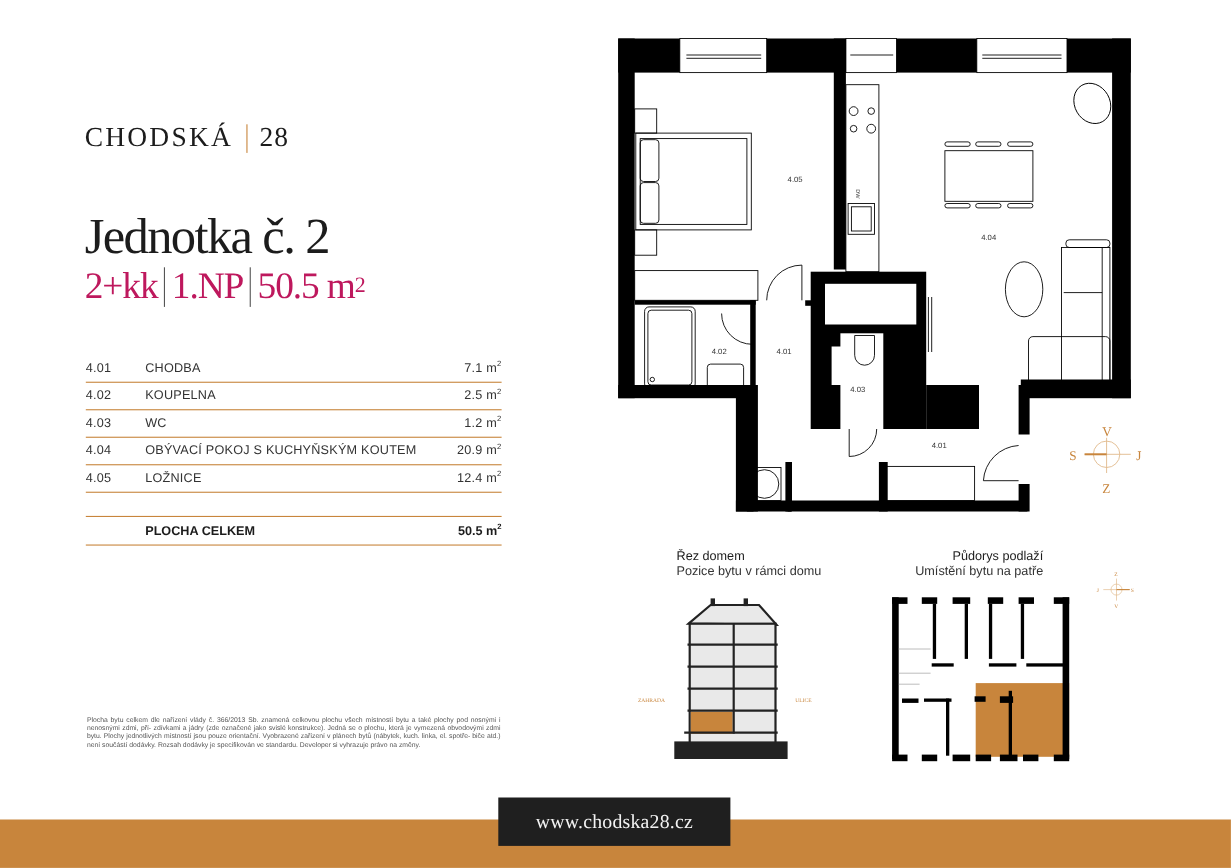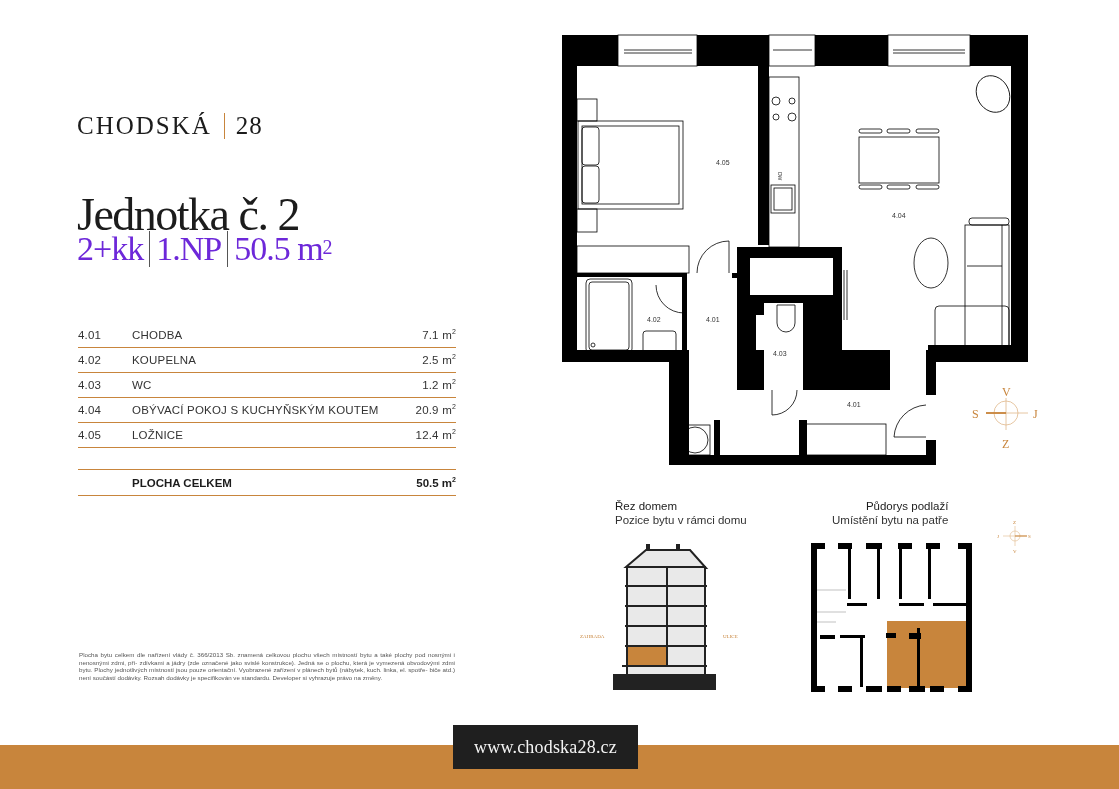--- a/index.html
+++ b/index.html
@@ -1,37 +1,37 @@
 <!DOCTYPE html>
 <html><head>
 <meta charset="utf-8">
 <style>
   html,body{margin:0;padding:0;}
   body{width:1119px;height:789px;position:relative;background:#ffffff;overflow:hidden;font-family:"Liberation Sans",sans-serif;color:#1c1c1c;}
   .logo{position:absolute;left:77px;top:80px;font-family:"Liberation Serif",serif;font-size:25px;letter-spacing:2px;color:#1c1c1c;display:flex;align-items:center;margin-top:32px;}
   .logo .sep{display:inline-block;width:1px;height:26px;background:#c8853c;margin:0 11px 0 12px;}
   .logo .num{letter-spacing:1px;}
   .unit-title{position:absolute;left:77px;top:190px;font-family:"Liberation Serif",serif;font-size:46px;letter-spacing:-1.5px;color:#1c1c1c;line-height:50px;}
-  .unit-sub{position:absolute;left:77px;top:229px;font-family:"Liberation Serif",serif;font-size:34px;letter-spacing:-1px;color:#6d28d9;line-height:40px;display:flex;align-items:center;}
+  .unit-sub{position:absolute;left:77px;top:241px;font-family:"Liberation Serif",serif;font-size:34px;letter-spacing:-1px;color:#be185d;line-height:40px;display:flex;align-items:center;}
   .unit-sub .vsep{display:inline-block;width:1px;height:36px;background:#555;margin:0 6px;}
   .rooms{position:absolute;left:78px;top:323px;width:378px;}
   .room-row{display:flex;align-items:center;height:24px;border-bottom:1.5px solid #c8853c;font-size:11.5px;color:#333;letter-spacing:0.2px;}
   .room-row .code{width:54px;}
   .room-row .name{flex:1;}
   .room-row .area{text-align:right;}
   .total{position:absolute;left:78px;top:469px;width:378px;border-top:1.5px solid #c8853c;border-bottom:1.5px solid #c8853c;height:25px;display:flex;align-items:center;font-size:11.5px;font-weight:bold;color:#1c1c1c;}
   .total .code{width:54px;}
   .total .name{flex:1;}
   sup{font-size:7px;vertical-align:top;position:relative;top:-1px;}
   .disclaimer{position:absolute;left:79px;top:651px;width:376px;font-size:6.2px;line-height:7.6px;color:#555;text-align:justify;}
   .plan{position:absolute;left:0;top:0;}
   .section-caption{position:absolute;font-family:Liberation Sans, sans-serif;font-size:11.5px;line-height:14px;color:#333;}
   .section-caption .t1{color:#1c1c1c;}
   .footer-band{position:absolute;left:0;top:745px;width:1119px;height:44px;background:#c8853c;}
-  .footer-url{position:absolute;left:453px;top:725px;width:185px;height:44px;background:#1f1f1f;color:#f3f3f3;font-family:"Liberation Serif",serif;font-size:18px;display:flex;align-items:center;justify-content:center;letter-spacing:0.2px;}
+  .footer-url{position:absolute;left:453px;top:725px;width:211px;height:44px;background:#1f1f1f;color:#f3f3f3;font-family:"Liberation Serif",serif;font-size:18px;display:flex;align-items:center;justify-content:center;letter-spacing:0.2px;}
   .label-orange{font-family:"Liberation Serif",serif;fill:#c8853c;}
 </style>
 </head>
 <body>
 
 <div class="logo">
   <span>CHODSKÁ</span>
   <span class="sep"></span>
   <span class="num">28</span>
 </div>

